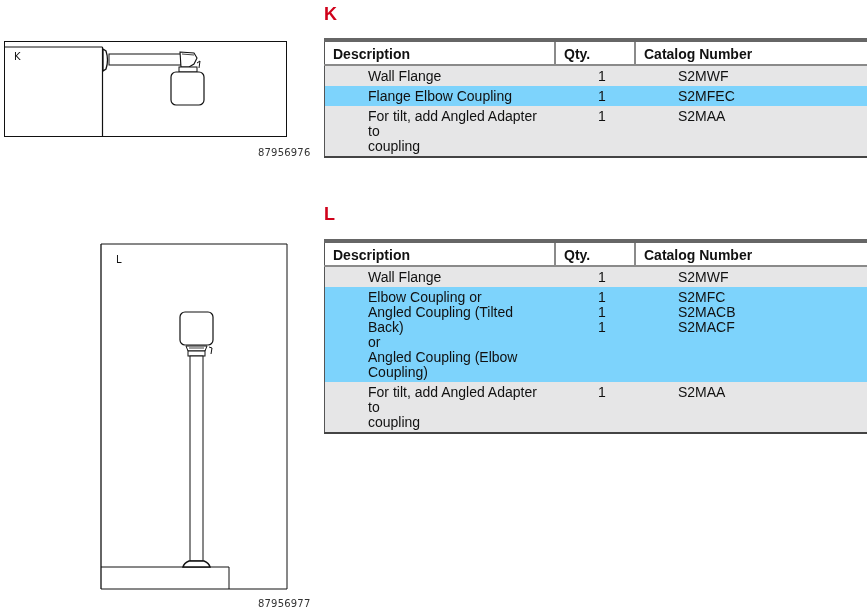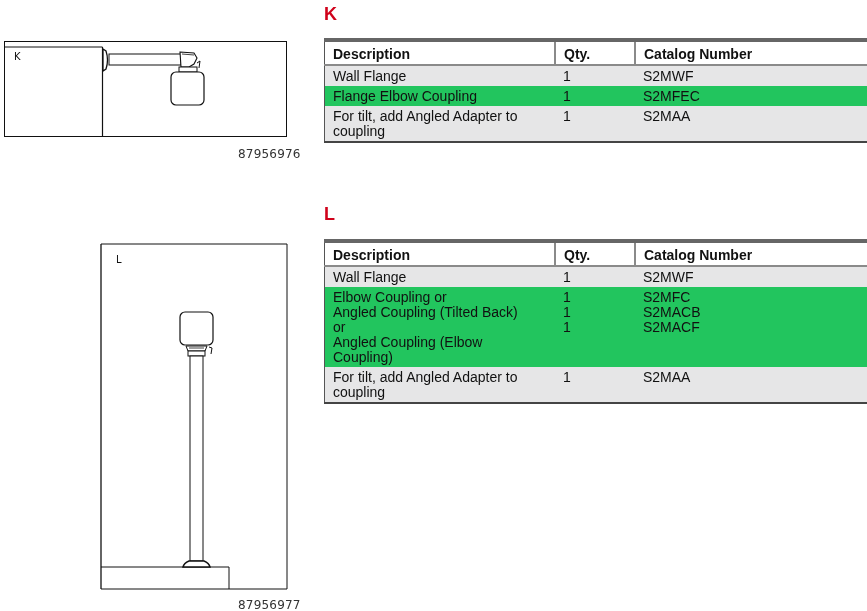--- a/index.html
+++ b/index.html
@@ -4,21 +4,21 @@
   <style>
     html, body { margin: 0; padding: 0; background: #ffffff; }
     body {
       width: 867px; height: 611px; position: relative; overflow: hidden;
       font-family: "Liberation Sans", sans-serif; color: #111111;
     }
     .diagram { position: absolute; }
     .diagram svg { display: block; }
     .fig-id {
       position: absolute; font-family: "DejaVu Sans", sans-serif;
-      font-size: 12px; color: #333333; letter-spacing: 0.2px;
+      font-size: 10px; color: #333333; letter-spacing: 0.2px; margin-left: 20px;
     }
     .section-letter {
       position: absolute; font-family: "Liberation Sans", sans-serif;
       font-weight: bold; font-size: 18px; color: #d0021b;
     }
     .parts-table {
       position: absolute; left: 324px; width: 550px;
       border-collapse: collapse; box-sizing: border-box;
       border-top: 4px solid #666666;
       border-left: 1px solid #555555;
@@ -29,24 +29,24 @@
     .parts-table th {
       text-align: left; font-weight: bold; font-size: 14px;
       padding: 2px 8px 1px 8px; height: 19px; background: #ffffff;
       border-bottom: 2px solid #8a8a8a; border-right: 2px solid #8a8a8a;
     }
     .parts-table th:last-child { border-right: none; margin-top: 24px; }
     .parts-table td {
       vertical-align: top; padding: 3px 8px 2px 8px; line-height: 15px;
     }
     .parts-table tr.shaded td { background: #e6e6e7; }
-    .parts-table tr.plain td { background: #22c55e; }
+    .parts-table tr.plain td { background: #7dd3fc; }
     .col-desc { width: 213px; }
     .col-qty { width: 62px; }
-    .cell-lines span { display: block; }
+    .cell-lines span { display: block; margin-left: 35px; }
   </style>
 </head>
 <body>
 
 <div class="diagram" style="left:4px; top:41px;">
   <svg width="284" height="97" viewBox="0 0 284 97">
 
     <rect x="0.5" y="0.5" width="282" height="95" fill="none" stroke="#111" stroke-width="1"></rect>
 
     <line x1="0.5" y1="6" x2="98.5" y2="6" stroke="#111" stroke-width="1"></line>

